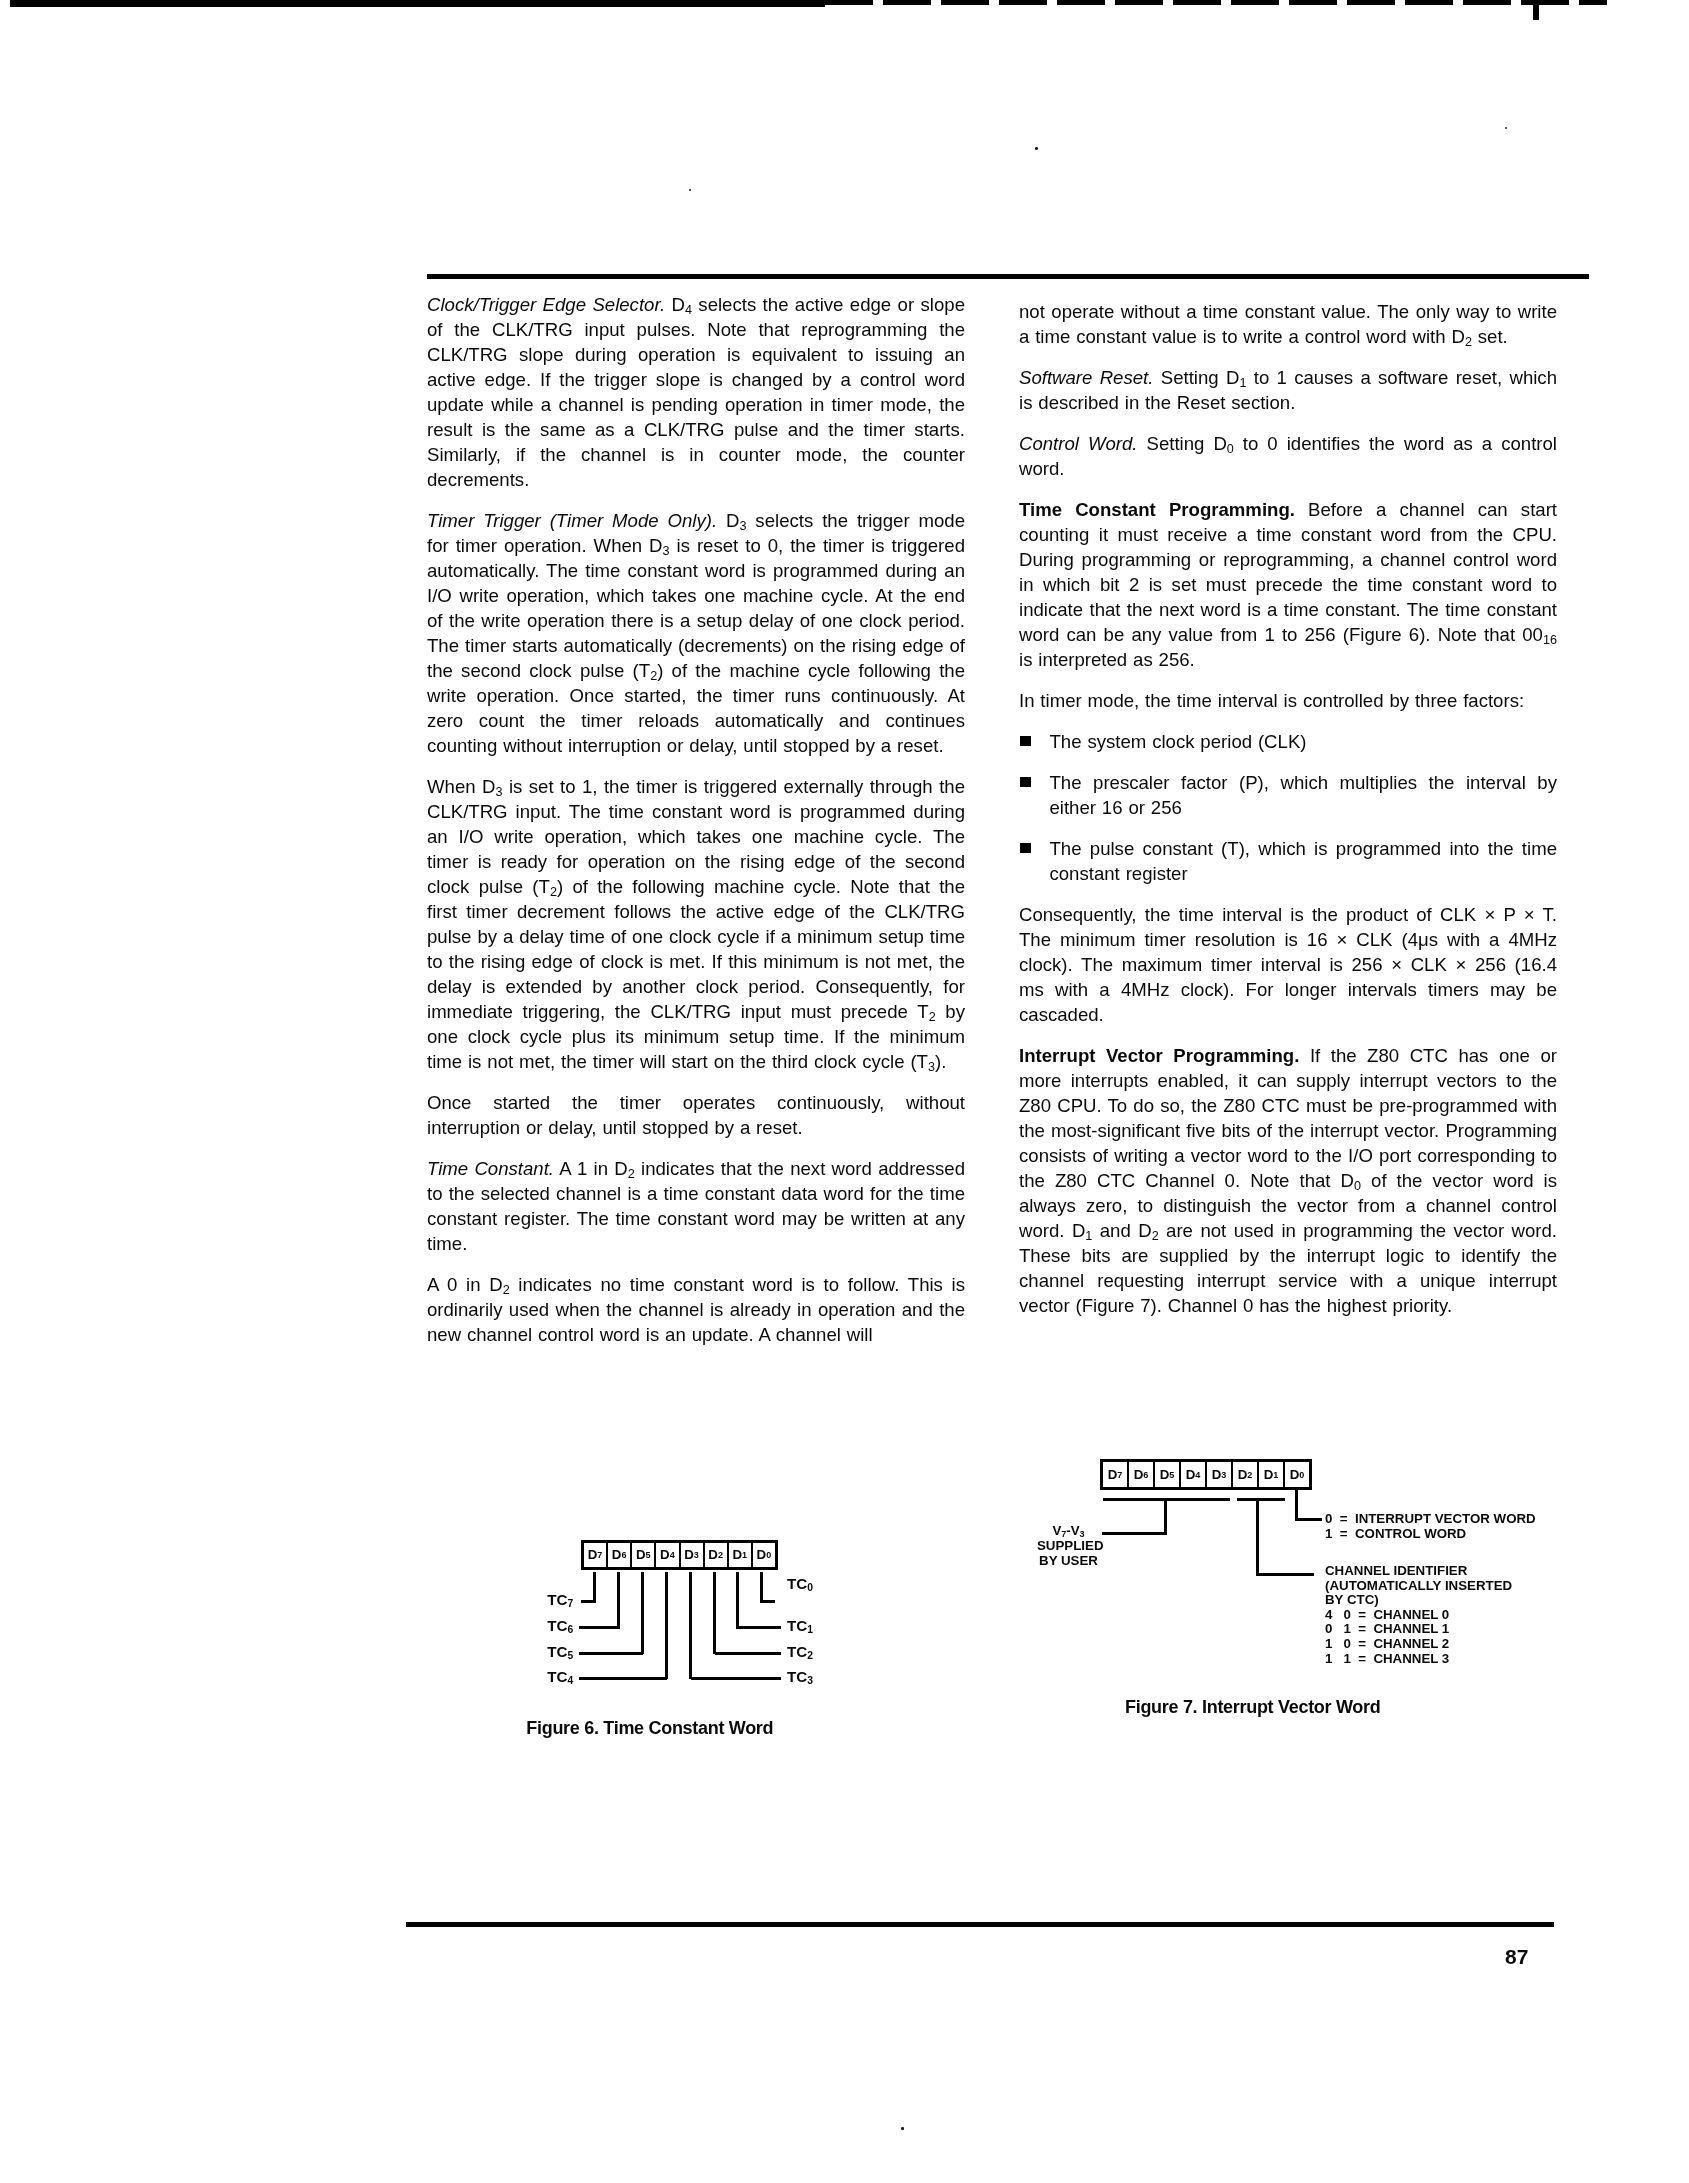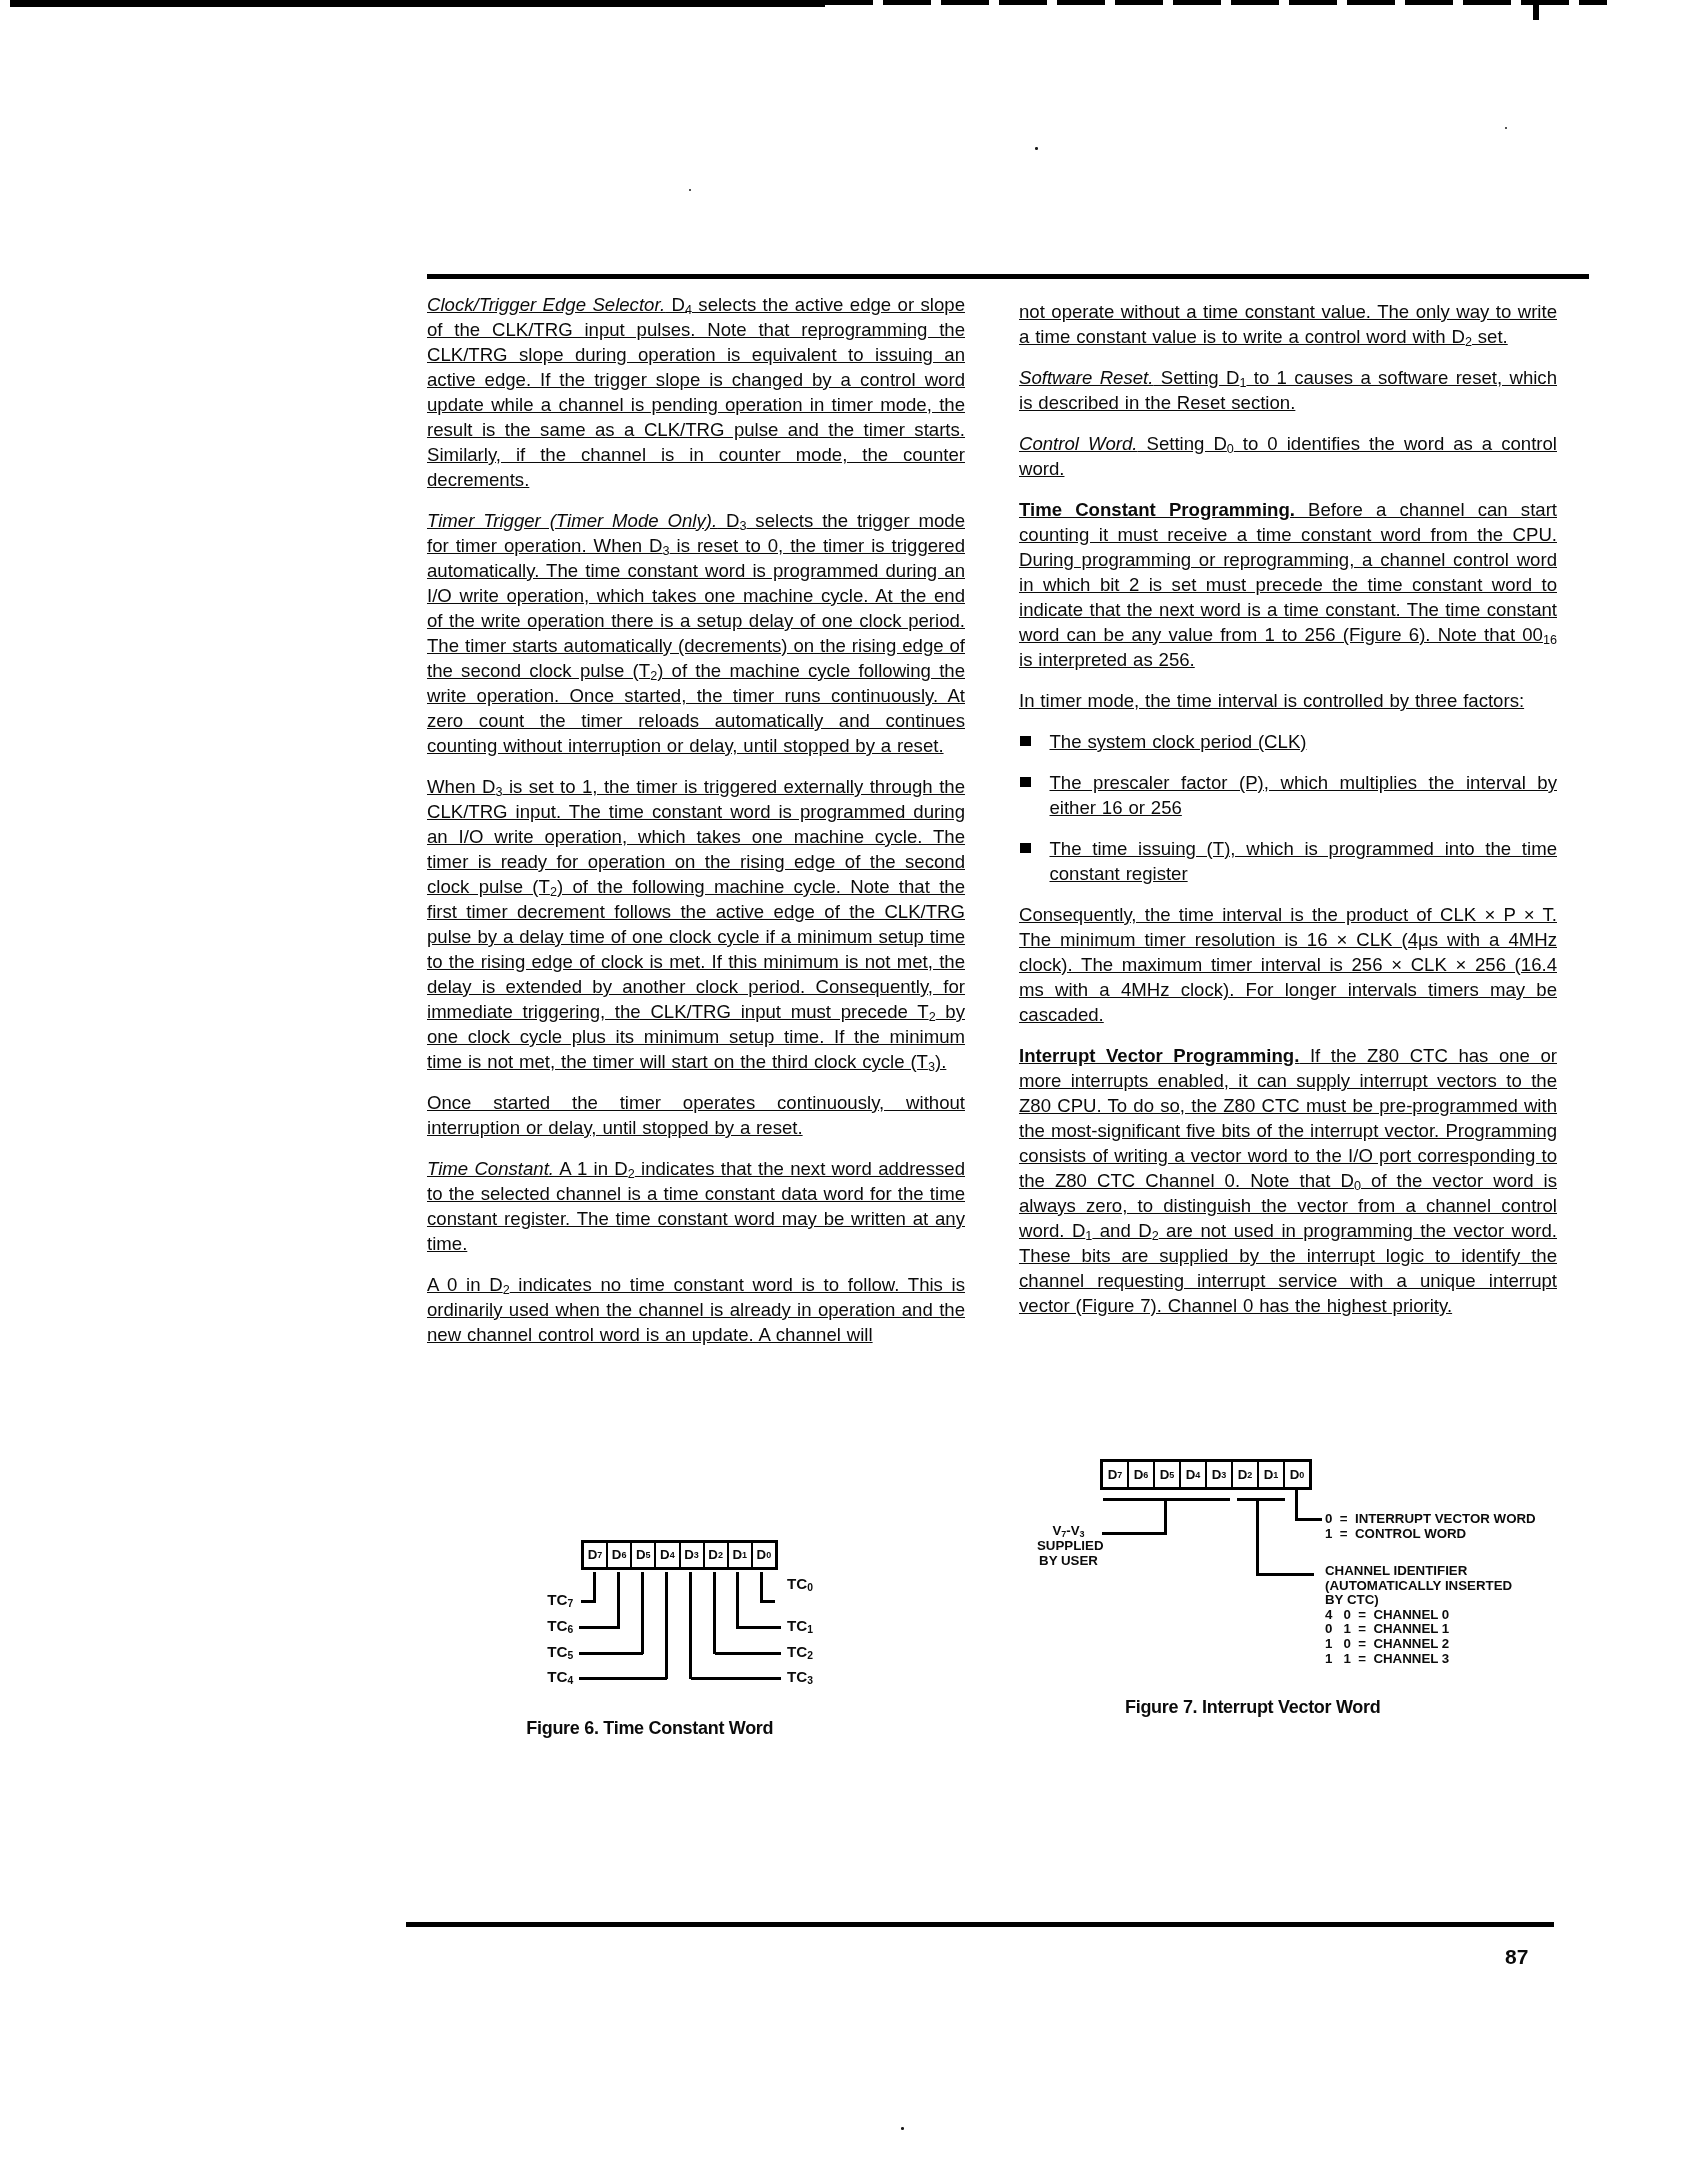--- a/index.html
+++ b/index.html
@@ -21,21 +21,20 @@
   }
   #top-rule,#bottom-rule{position:absolute;background:#000;}
   .speck{position:absolute;background:#1a1a1a;border-radius:50%;}
 
   
   .column{
     position:absolute;width:538px;
     font-size:18.6px;line-height:25px;
     text-align:justify;
     word-spacing:0.7px;
-    text-decoration:underline;
   }
   #col-left{left:427px;top:292px;}
   #col-right{left:1019px;top:299px;}
   .para{margin:0 0 16px 0;}
   .lead.italic{font-style:italic;}
   .lead.bold{font-weight:bold;}
   sub{font-size:68%;vertical-align:-0.22em;line-height:0;}
 
   
   .bullet-row{display:flex;margin:0 0 16px 0;}
@@ -100,21 +99,21 @@
         <div class="bullet-row">
           <span class="bullet-marker"></span>
           <span class="bullet-text">The system clock period (CLK)</span>
         </div>
         <div class="bullet-row">
           <span class="bullet-marker"></span>
           <span class="bullet-text">The prescaler factor (P), which multiplies the interval by either 16 or 256</span>
         </div>
         <div class="bullet-row">
           <span class="bullet-marker"></span>
-          <span class="bullet-text">The time issuing (T), which is programmed into the time constant register</span>
+          <span class="bullet-text">The pulse constant (T), which is programmed into the time constant register</span>
         </div>
       </div>
     <div>
         <p class="para">Consequently, the time interval is the product of CLK × P × T. The minimum timer resolution is 16 × CLK (4μs with a 4MHz clock). The maximum timer interval is 256 × CLK × 256 (16.4 ms with a 4MHz clock). For longer intervals timers may be cascaded.</p>
         <p class="para"><span class="lead bold">Interrupt Vector Programming.</span> If the Z80 CTC has one or more interrupts enabled, it can supply interrupt vectors to the Z80 CPU. To do so, the Z80 CTC must be pre-programmed with the most-significant five bits of the interrupt vector. Programming consists of writing a vector word to the I/O port corresponding to the Z80 CTC Channel 0. Note that D<sub>0</sub> of the vector word is always zero, to distinguish the vector from a channel control word. D<sub>1</sub> and D<sub>2</sub> are not used in programming the vector word. These bits are supplied by the interrupt logic to identify the channel requesting interrupt service with a unique interrupt vector (Figure 7). Channel 0 has the highest priority.</p>
       </div>
   </div>
 
   <div id="figure6" class="figure" style="left:523px;top:1535px;width:318px;height:205px;">
     <div class="register" style="left:58px;top:4.6px;width:197px;height:30.5px;">

